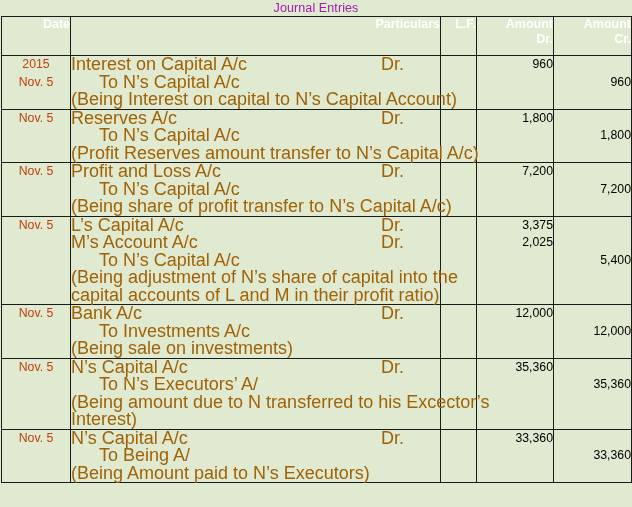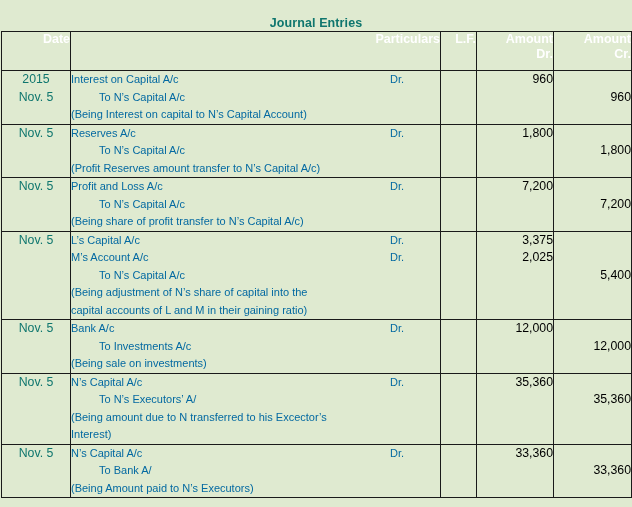--- a/index.html
+++ b/index.html
@@ -15,25 +15,25 @@
   }
   .page {
     position: relative;
     width: 632px;
     height: 507px;
     box-sizing: border-box;
     overflow: hidden;
   }
   .doc-title {
     text-align: center;
-    color: #0f766e;
-    font-weight: bold;
+    color: #a21caf;
+    font-weight: normal;
     font-size: 12.5px;
     line-height: 14px;
-    padding-top: 16px;
+    padding-top: 1px;
     letter-spacing: 0.1px;
   }
   table.journal {
     border-collapse: collapse;
     table-layout: fixed;
     width: 630px;
     margin-left: 1px;
     margin-top: 1px;
   }
   table.journal th,
@@ -54,30 +54,30 @@
     line-height: 15px;
     padding: 0 2px;
   }
   col.c-date   { width: 69px; }
   col.c-part   { width: 370px; }
   col.c-lf     { width: 36px; }
   col.c-dr     { width: 77px; }
   col.c-cr     { width: 78px; }
 
   td.date-cell {
-    color: #0f766e;
+    color: #c2410c;
     font-size: 12.3px;
     text-align: center;
     padding-top: 3px;
     line-height: 17.5px;
     white-space: nowrap;
   }
   td.part-cell {
-    color: #0369a1;
-    font-size: 11px;
+    color: #a16207;
+    font-size: 18px;
     padding: 3px 4px 2px 6px;
     line-height: 17.5px;
   }
   td.lf-cell { }
   td.amt-cell {
     color: #000000;
     font-size: 12.3px;
     text-align: right;
     padding: 3px 6px 2px 2px;
     line-height: 17.5px;
@@ -195,21 +195,21 @@
         </tr>
         <tr>
           <td class="date-cell">
             <span class="year-line">Nov. 5</span>
           </td>
           <td class="part-cell">
             <span class="ln"><span>L’s Capital A/c</span><span class="dr">Dr.</span></span>
             <span class="ln"><span>M’s Account A/c</span><span class="dr">Dr.</span></span>
             <span class="ln ind1"><span>To N’s Capital A/c</span></span>
             <span class="ln"><span>(Being adjustment of N’s share of capital into the</span></span>
-            <span class="ln"><span>capital accounts of L and M in their gaining ratio)</span></span>
+            <span class="ln"><span>capital accounts of L and M in their profit ratio)</span></span>
           </td>
           <td class="lf-cell"></td>
           <td class="amt-cell">
             <span class="amt-line">3,375</span>
             <span class="amt-line">2,025</span>
             <span class="amt-line blank">&nbsp;</span>
             <span class="amt-line blank">&nbsp;</span>
             <span class="amt-line blank">&nbsp;</span>
           </td>
           <td class="amt-cell">
@@ -264,21 +264,21 @@
             <span class="amt-line blank">&nbsp;</span>
             <span class="amt-line blank">&nbsp;</span>
           </td>
         </tr>
         <tr>
           <td class="date-cell">
             <span class="year-line">Nov. 5</span>
           </td>
           <td class="part-cell">
             <span class="ln"><span>N’s Capital A/c</span><span class="dr">Dr.</span></span>
-            <span class="ln ind1"><span>To Bank A/</span></span>
+            <span class="ln ind1"><span>To Being A/</span></span>
             <span class="ln"><span>(Being Amount paid to N’s Executors)</span></span>
           </td>
           <td class="lf-cell"></td>
           <td class="amt-cell">
             <span class="amt-line">33,360</span>
             <span class="amt-line blank">&nbsp;</span>
             <span class="amt-line blank">&nbsp;</span>
           </td>
           <td class="amt-cell">
             <span class="amt-line blank">&nbsp;</span>

